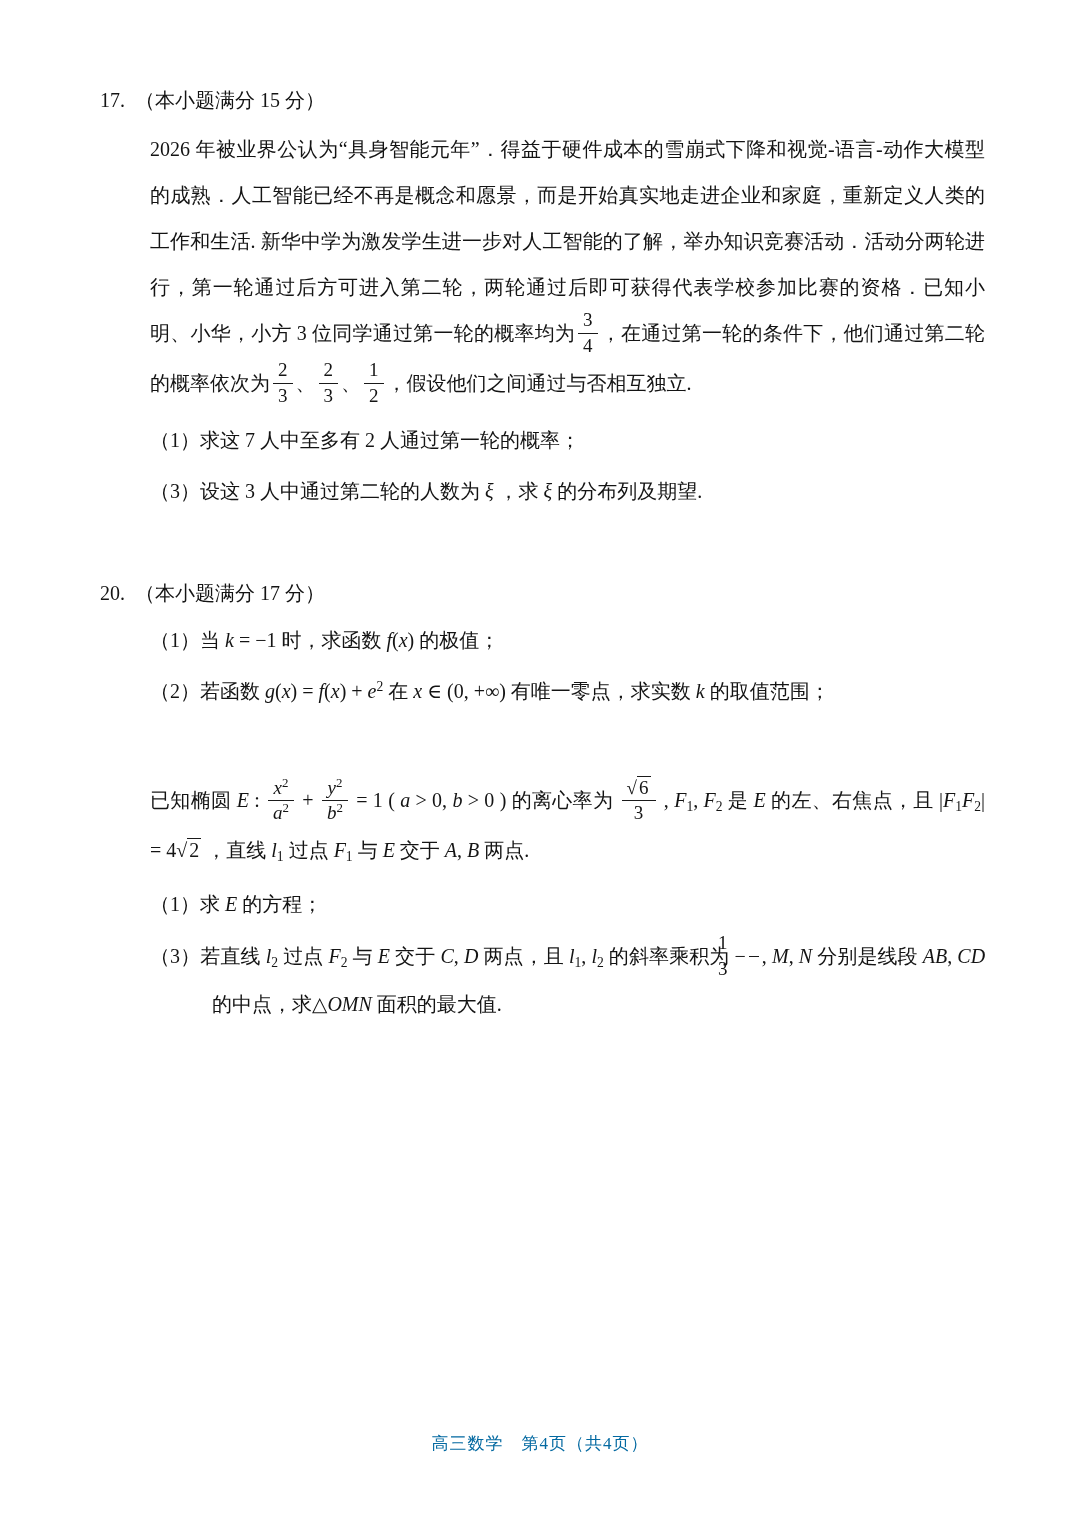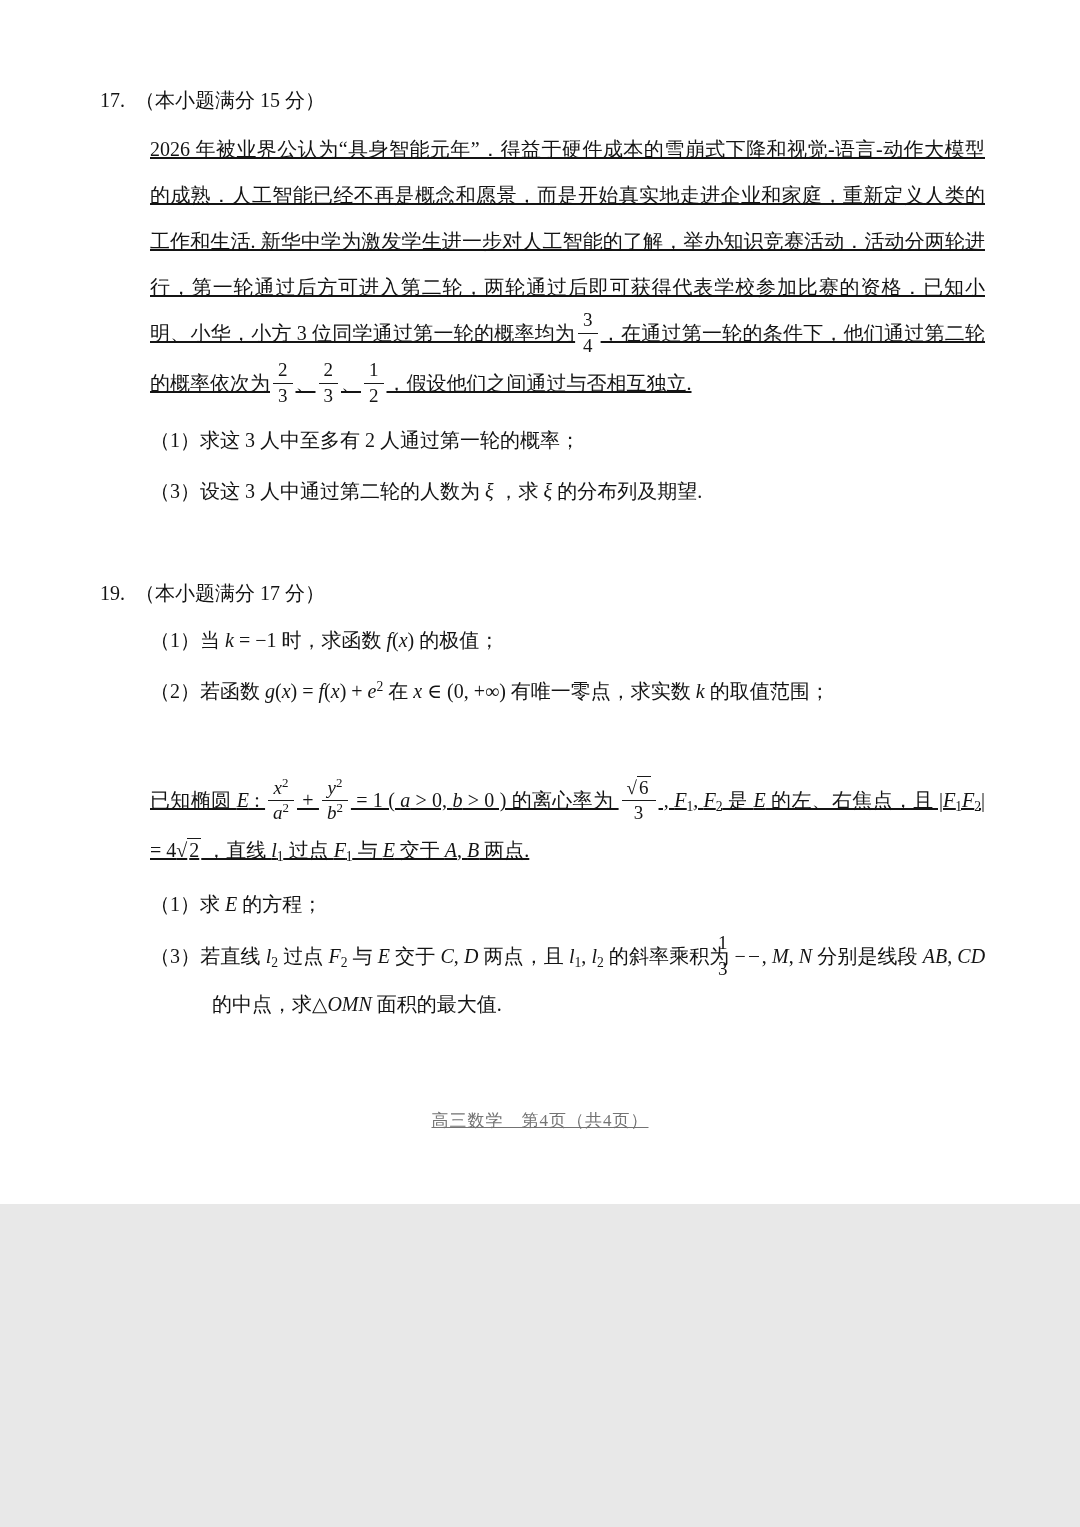--- a/index.html
+++ b/index.html
@@ -1,59 +1,59 @@
 <!DOCTYPE html>
 <html><head>
 <meta charset="utf-8">
 <style>
   html,body{margin:0;padding:0;background:#e8e8e8;}
   .page{
-    width:1080px;height:1204px;margin:0 auto;background:#ffffff;
+    width:1080px;height:1527px;margin:0 auto;background:#ffffff;
     color:#141414;box-sizing:border-box;position:relative;
     padding:84px 95px 40px 100px;
     font-family:"Liberation Serif","DejaVu Serif",serif;
     font-size:20px;
   }
   .question{margin-bottom:64px;}
   .q-head{margin:0 0 10px 0;line-height:1.6;}
   .q-num{display:inline-block;margin-right:10px;}
-  .q-stem{margin:0 0 10px 50px;line-height:2.3;text-align:justify;text-decoration:underline;}
+  .q-stem{margin:0 0 10px 50px;line-height:2.3;text-align:justify;}
   .q-item{margin:8px 0 8px 50px;line-height:2.15;padding-left:3.1em;text-indent:-3.1em;text-align:justify;}
   
   .mi{font-family:"Liberation Serif",serif;font-style:italic;}
   .mb{font-weight:bold;}
   .msup{font-size:68%;vertical-align:0.55em;line-height:0;}
   .msub{font-size:68%;vertical-align:-0.3em;line-height:0;}
   .mfrac{display:inline-block;vertical-align:middle;text-align:center;line-height:1.2;margin:0 3px;position:relative;top:-2px;font-size:95%;}
   .fnum{display:block;padding:0 5px 1px;border-bottom:1.4px solid #1a1a1a;}
   .fden{display:block;padding:1px 5px 0;}
   .msqrt{white-space:nowrap;}
   .sbody{border-top:1.4px solid #1a1a1a;padding:0 2px;}
   .page-footer{
     position:absolute;left:0;bottom:72px;width:100%;
-    text-align:center;font-size:17px;color:#737373;letter-spacing:1px;text-decoration:underline;
+    text-align:center;font-size:17px;color:#0369a1;letter-spacing:1px;
   }
 </style>
 </head>
 <body>
 
 <div class="page">
 
   <section class="question">
     <p class="q-head">
       <span class="q-num">17.</span><span>（本小题满分 15 分）</span>
     </p>
     <p class="q-stem">2026 年被业界公认为“具身智能元年”．得益于硬件成本的雪崩式下降和视觉-语言-动作大模型的成熟．人工智能已经不再是概念和愿景，而是开始真实地走进企业和家庭，重新定义人类的工作和生活. 新华中学为激发学生进一步对人工智能的了解，举办知识竞赛活动．活动分两轮进行，第一轮通过后方可进入第二轮，两轮通过后即可获得代表学校参加比赛的资格．已知小明、小华，小方 3 位同学通过第一轮的概率均为<span class="mfrac"><span class="fnum">3</span><span class="fden">4</span></span>，在通过第一轮的条件下，他们通过第二轮的概率依次为<span class="mfrac"><span class="fnum">2</span><span class="fden">3</span></span>、<span class="mfrac"><span class="fnum">2</span><span class="fden">3</span></span>、<span class="mfrac"><span class="fnum">1</span><span class="fden">2</span></span>，假设他们之间通过与否相互独立.</p>
-    <p class="q-item">（1）求这 3 人中至多有 2 人通过第一轮的概率；</p>
+    <p class="q-item">（1）求这 7 人中至多有 2 人通过第一轮的概率；</p>
     <p class="q-item">（3）设这 3 人中通过第二轮的人数为 <span class="mi">ξ</span> ，求 <span class="mi">ξ</span> 的分布列及期望.</p>
   </section>
 
   <section class="question">
     <p class="q-head">
-      <span class="q-num">19.</span><span>（本小题满分 17 分）</span>
+      <span class="q-num">20.</span><span>（本小题满分 17 分）</span>
     </p>
     <p class="q-item">（1）当 <span class="mi">k</span> = −1 时，求函数 <span class="mi">f</span>(<span class="mi">x</span>) 的极值；</p>
     <p class="q-item">（2）若函数 <span class="mi">g</span>(<span class="mi">x</span>) = <span class="mi">f</span>(<span class="mi">x</span>) + <span class="mi">e</span><span class="msup">2</span> 在 <span class="mi">x</span> ∈ (0, +∞) 有唯一零点，求实数 <span class="mi">k</span> 的取值范围；</p>
   </section>
 
   <section class="question">
     <p class="q-stem">已知椭圆 <span class="mi">E</span> : <span class="mfrac"><span class="fnum"><span class="mi">x</span><span class="msup">2</span></span><span class="fden"><span class="mi">a</span><span class="msup">2</span></span></span> + <span class="mfrac"><span class="fnum"><span class="mi">y</span><span class="msup">2</span></span><span class="fden"><span class="mi">b</span><span class="msup">2</span></span></span> = 1 ( <span class="mi">a</span> &gt; 0, <span class="mi">b</span> &gt; 0 ) 的离心率为 <span class="mfrac"><span class="fnum"><span class="msqrt"><span class="srad">√</span><span class="sbody">6</span></span></span><span class="fden">3</span></span> , <span class="mi">F</span><span class="msub">1</span>, <span class="mi">F</span><span class="msub">2</span> 是 <span class="mi">E</span> 的左、右焦点，且 |<span class="mi">F</span><span class="msub">1</span><span class="mi">F</span><span class="msub">2</span>| = 4<span class="msqrt"><span class="srad">√</span><span class="sbody">2</span></span> ，直线 <span class="mi">l</span><span class="msub">1</span> 过点 <span class="mi">F</span><span class="msub">1</span> 与 <span class="mi">E</span> 交于 <span class="mi">A</span>, <span class="mi">B</span> 两点.</p>
     <p class="q-item">（1）求 <span class="mi">E</span> 的方程；</p>
     <p class="q-item">（3）若直线 <span class="mi">l</span><span class="msub">2</span> 过点 <span class="mi">F</span><span class="msub">2</span> 与 <span class="mi">E</span> 交于 <span class="mi">C</span>, <span class="mi">D</span> 两点，且 <span class="mi">l</span><span class="msub">1</span>, <span class="mi">l</span><span class="msub">2</span> 的斜率乘积为 −<span class="mfrac"><span class="fnum">1</span><span class="fden">3</span></span>, <span class="mi">M</span>, <span class="mi">N</span> 分别是线段 <span class="mi">A</span><span class="mi">B</span>, <span class="mi">C</span><span class="mi">D</span> 的中点，求△<span class="mi">O</span><span class="mi">M</span><span class="mi">N</span> 面积的最大值.</p>
   </section>

